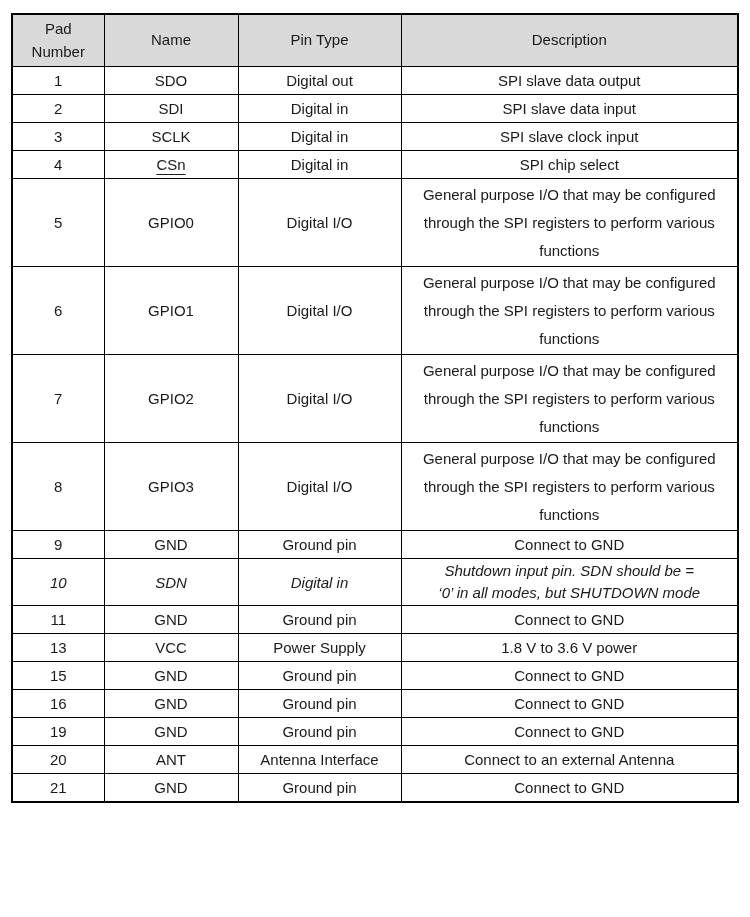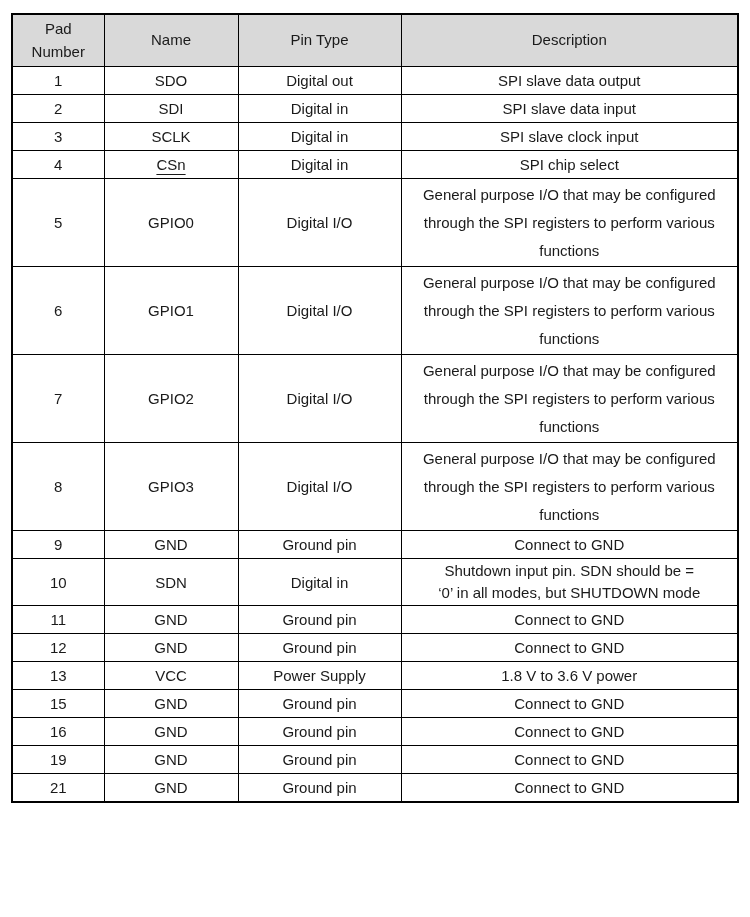--- a/index.html
+++ b/index.html
@@ -40,21 +40,21 @@
     overflow: hidden;
   }
   thead th {
     background: #d9d9d9;
     height: 49px;
     line-height: 1.5;
     white-space: pre-line;
   }
   tr.row-short { height: 28px; }
   tr.row-tall  { height: 88px; }
-  tr.row-mid   { height: 34px; }
+  tr.row-mid   { height: 34px; font-style: italic; }
   td.multi {
     white-space: pre-line;
     line-height: 28px;
   }
   tr.row-mid td.multi { line-height: 22px; }
   .squiggle {
     text-decoration-line: underline;
     text-decoration-style: wavy;
     text-decoration-color: #c4c4c4;
     text-decoration-thickness: 1px;
@@ -152,26 +152,20 @@
         <td class="multi">Shutdown input pin. SDN should be =
 ‘0’ in all modes, but SHUTDOWN mode</td>
       </tr>
       <tr class="row-short">
         <td>11</td>
         <td>GND</td>
         <td>Ground pin</td>
         <td>Connect to GND</td>
       </tr>
       <tr class="row-short">
-        <td>12</td>
-        <td>GND</td>
-        <td>Ground pin</td>
-        <td>Connect to GND</td>
-      </tr>
-      <tr class="row-short">
         <td>13</td>
         <td>VCC</td>
         <td>Power Supply</td>
         <td>1.8 V to 3.6 V power</td>
       </tr>
       <tr class="row-short">
         <td>15</td>
         <td>GND</td>
         <td>Ground pin</td>
         <td>Connect to GND</td>
@@ -180,20 +174,26 @@
         <td>16</td>
         <td>GND</td>
         <td>Ground pin</td>
         <td>Connect to GND</td>
       </tr>
       <tr class="row-short">
         <td>19</td>
         <td>GND</td>
         <td>Ground pin</td>
         <td>Connect to GND</td>
+      </tr>
+      <tr class="row-short">
+        <td>20</td>
+        <td>ANT</td>
+        <td>Antenna Interface</td>
+        <td>Connect to an external Antenna</td>
       </tr>
       <tr class="row-short">
         <td>21</td>
         <td>GND</td>
         <td>Ground pin</td>
         <td>Connect to GND</td>
       </tr>
     </tbody>
   </table>
 </div>

